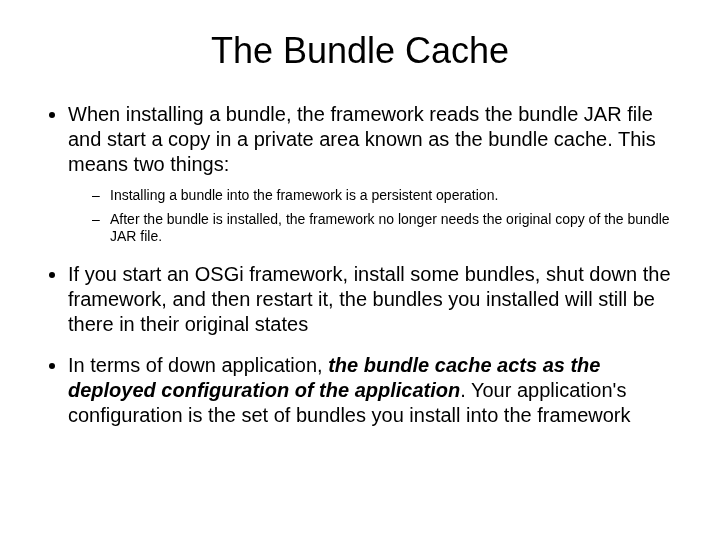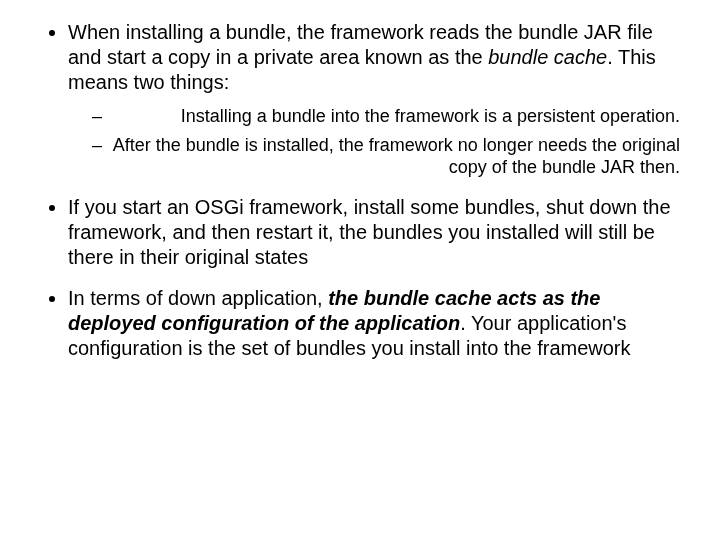--- a/index.html
+++ b/index.html
@@ -32,47 +32,47 @@
     font-size: 20px;
     line-height: 1.25;
     margin-bottom: 16px;
   }
   ul.level2 {
     list-style: none;
     padding-left: 24px;
     margin: 10px 0 0 0;
   }
   ul.level2 > li {
-    font-size: 18px;
+    font-size: 14px;
     line-height: 1.25;
     margin-bottom: 6px;
     position: relative;
     padding-left: 18px;
-    text-align: right;
   }
   ul.level2 > li::before {
     content: "–";
     position: absolute;
     left: 0;
     top: 0;
   }
-  .italic { font-style: italic; }
+  .italic { }
   .bold-italic { font-weight: bold; font-style: italic; }
 </style>
 </head>
 <body>
 
 <div class="slide">
+  <div class="title">The Bundle Cache</div>
 
   <ul class="level1">
     <li>
       <span>When installing a bundle, the framework reads the bundle JAR file and start a copy in a private area known as the </span><span class="italic">bundle cache</span><span>. This means two things:</span>
       <ul class="level2">
         <li>Installing a bundle into the framework is a persistent operation.</li>
-        <li>After the bundle is installed, the framework no longer needs the original copy of the bundle JAR then.</li>
+        <li>After the bundle is installed, the framework no longer needs the original copy of the bundle JAR file.</li>
       </ul>
     </li>
     <li>If you start an OSGi framework, install some bundles, shut down the framework, and then restart it, the bundles you installed will still be there in their original states</li>
     <li>
       <span>In terms of down application, </span><span class="bold-italic">the bundle cache acts as the deployed configuration of the application</span><span>. Your application's configuration is the set of bundles you install into the framework</span>
     </li>
   </ul>
 </div>
 
 </body></html>

